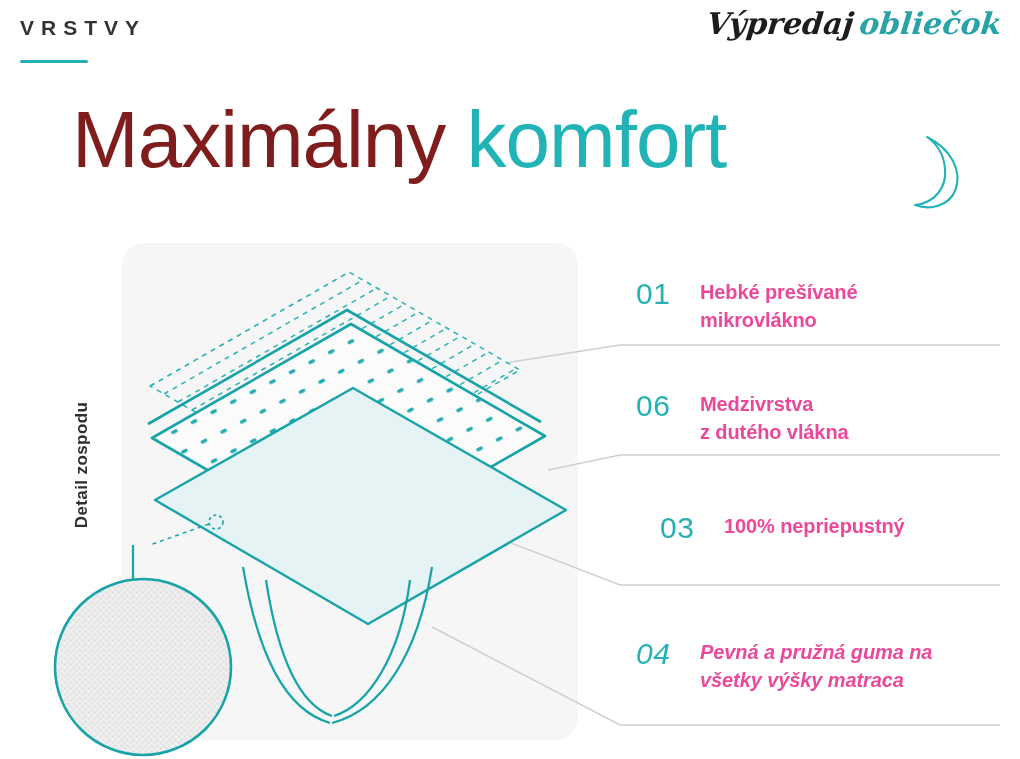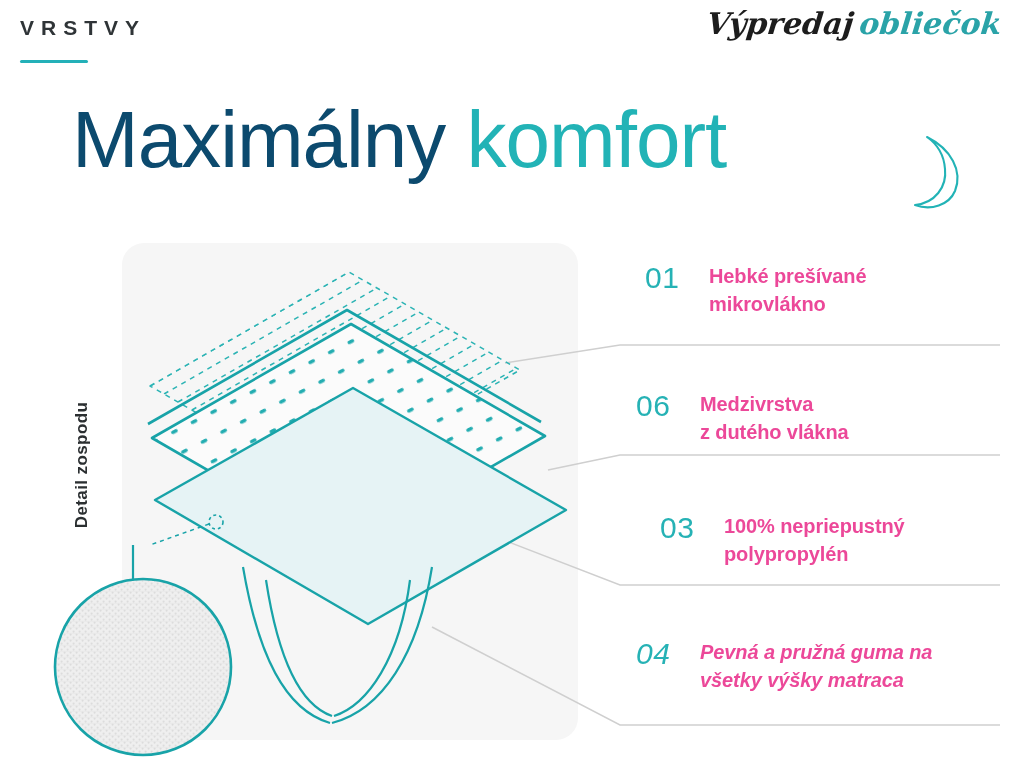--- a/index.html
+++ b/index.html
@@ -30,21 +30,21 @@
   }
   .logo .dark { color: #1d1d1d; }
   .logo .teal { color: #2aa3a8; margin-left: 6px; }
 
   
   .title {
     position: absolute; left: 72px; top: 100px;
     font-size: 80px; font-weight: 400; letter-spacing: -1px;
     white-space: nowrap; line-height: 1;
   }
-  .title .dark { color: #0c4a6e; }
+  .title .dark { color: #7f1d1d; }
   .title .teal { color: #22b3b6; }
   .moon { position: absolute; left: 905px; top: 133px; }
 
   
   .panel {
     position: absolute; left: 122px; top: 243px;
     width: 456px; height: 497px;
     background: #f6f6f6; border-radius: 22px;
   }
 
@@ -64,21 +64,21 @@
   .list { position: absolute; left: 636px; top: 0; width: 384px; }
   .item { position: absolute; display: flex; gap: 16px; align-items: flex-start; }
   .num {
     font-size: 30px; font-weight: 300; color: #26b2b5;
     line-height: 1.05; letter-spacing: .5px; min-width: 48px;
   }
   .txt {
     font-size: 20px; font-weight: 700; color: #ec4899;
     line-height: 1.42; letter-spacing: -.1px;
   }
-  .i1 { top: 262px; margin-left: 9px; }
+  .i1 { top: 278px; }
   .i2 { top: 390px; }
   .i3 { top: 512px; margin-left: 24px; }
   .i4 { top: 638px; font-style: italic; }
 </style>
 </head>
 <body>
 
 <div class="page">
 
   <div class="brand-word">VRSTVY</div>
@@ -195,21 +195,20 @@
       <div class="txt">
         <div>Medzivrstva</div>
         <div>z dutého vlákna</div>
       </div>
     </div>
 
     <div class="item i3">
       <div class="num">03</div>
       <div class="txt">
         <div>100% nepriepustný</div>
-        <div>polypropylén</div>
       </div>
     </div>
 
     <div class="item i4">
       <div class="num">04</div>
       <div class="txt">
         <div>Pevná a pružná guma na</div>
         <div>všetky výšky matraca</div>
       </div>
     </div>

